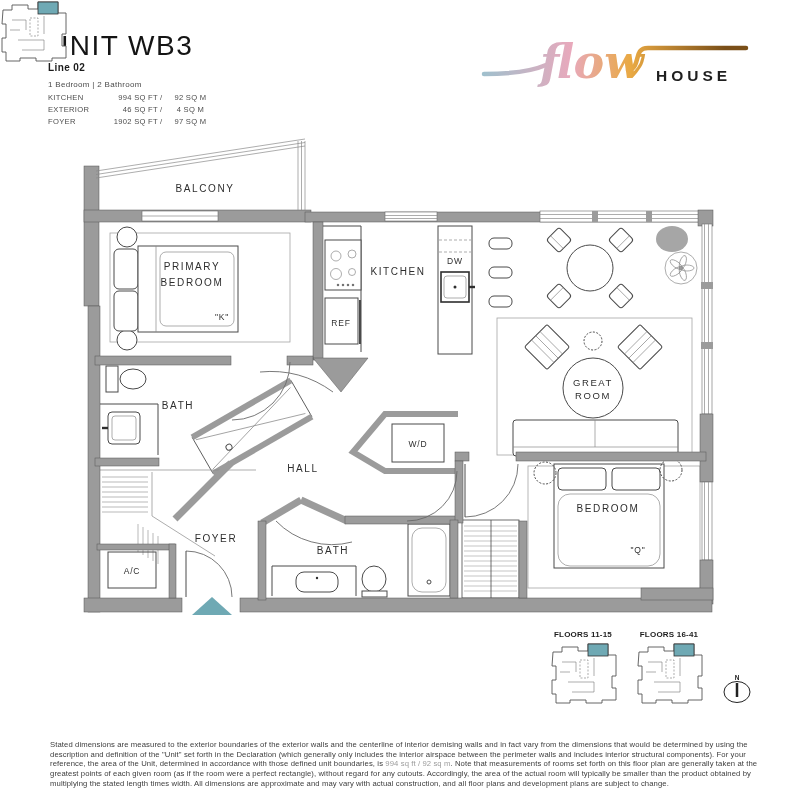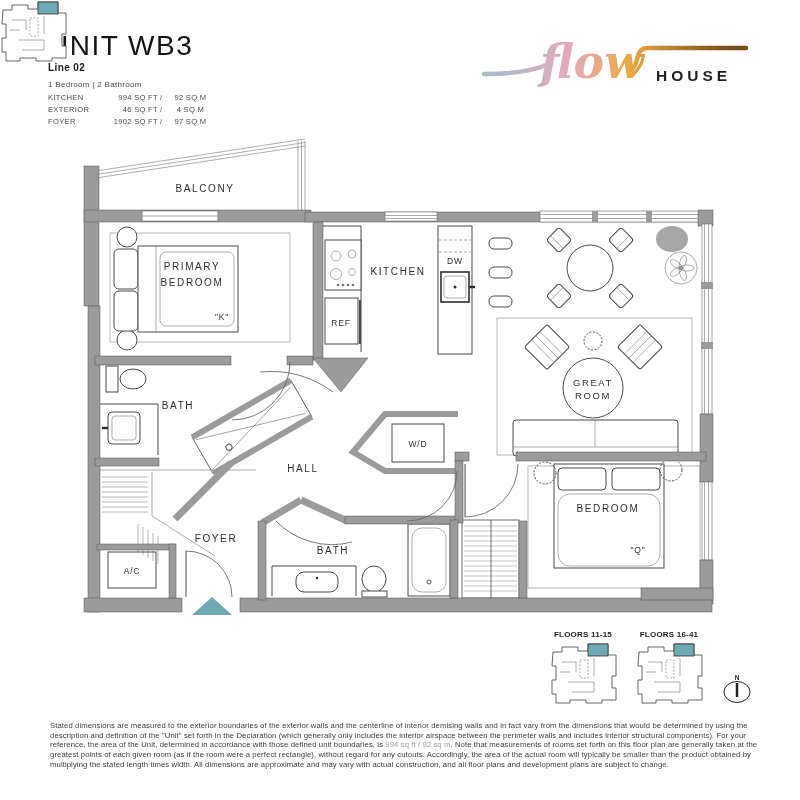--- a/index.html
+++ b/index.html
@@ -24,21 +24,21 @@
   .xthin{fill:none;stroke:#8a8a8a;stroke-width:.7;}
   .rug{fill:none;stroke:#a5a5a5;stroke-width:.8;}
   .arc{fill:none;stroke:#6a6a6a;stroke-width:.9;}
   .win{fill:#fff;stroke:#6a6a6a;stroke-width:.6;}
   .lbl{font-size:10px;letter-spacing:1.6px;fill:#2e2e2e;text-anchor:middle;}
   .lbls{font-size:8.5px;letter-spacing:.8px;fill:#2e2e2e;text-anchor:middle;}
   .kplbl{font-size:8px;font-weight:700;letter-spacing:.2px;fill:#1d1d1d;text-anchor:middle;}
   .house{font-size:15.5px;font-weight:700;letter-spacing:4px;fill:#1f1f1f;}
   .flow{font-family:"DejaVu Serif",serif;font-style:italic;font-weight:700;font-size:46px;}
   
-  .disclaimer{position:absolute;left:50px;top:713px;width:708px;font-size:7.7px;color:#3d3d3d;
+  .disclaimer{position:absolute;left:50px;top:732px;width:708px;font-size:7.7px;color:#3d3d3d;
     line-height:1.28;letter-spacing:.1px;}
   .disclaimer .hl{color:#9c9c9c;}
 </style>
 </head>
 <body>
 
 <div class="page">
 
   <div class="header">
     <div class="title">UNIT WB3</div>

